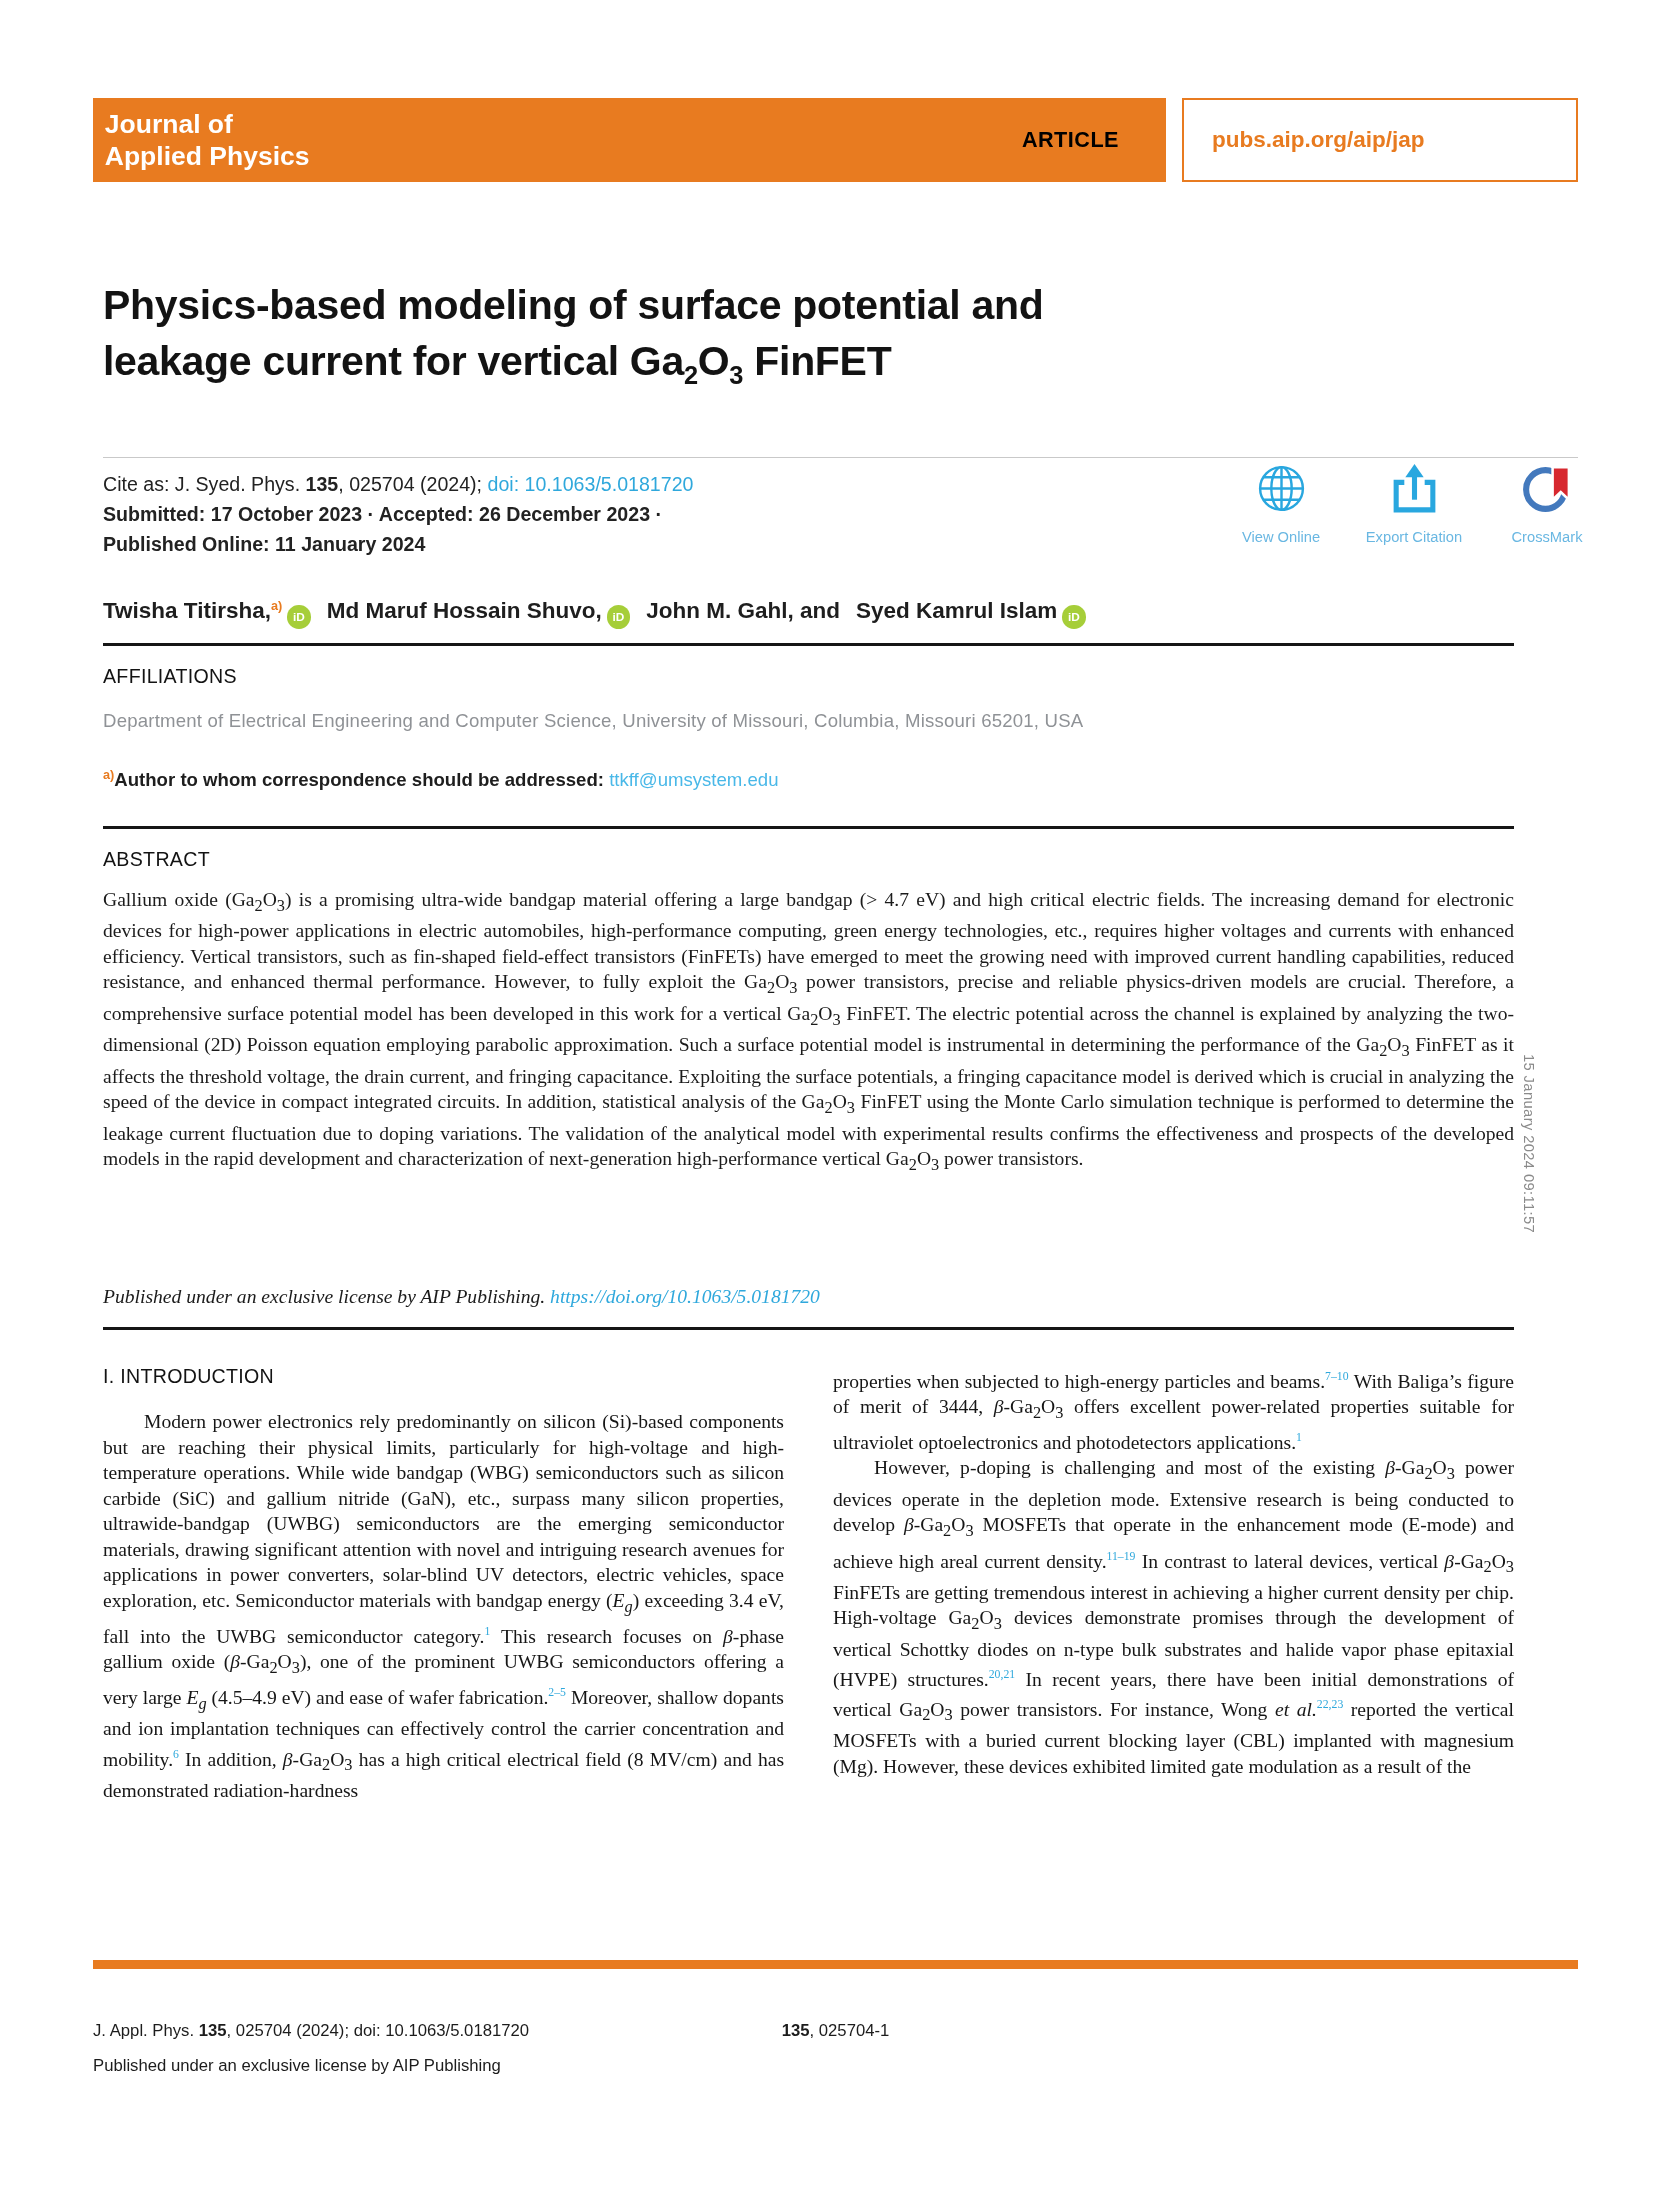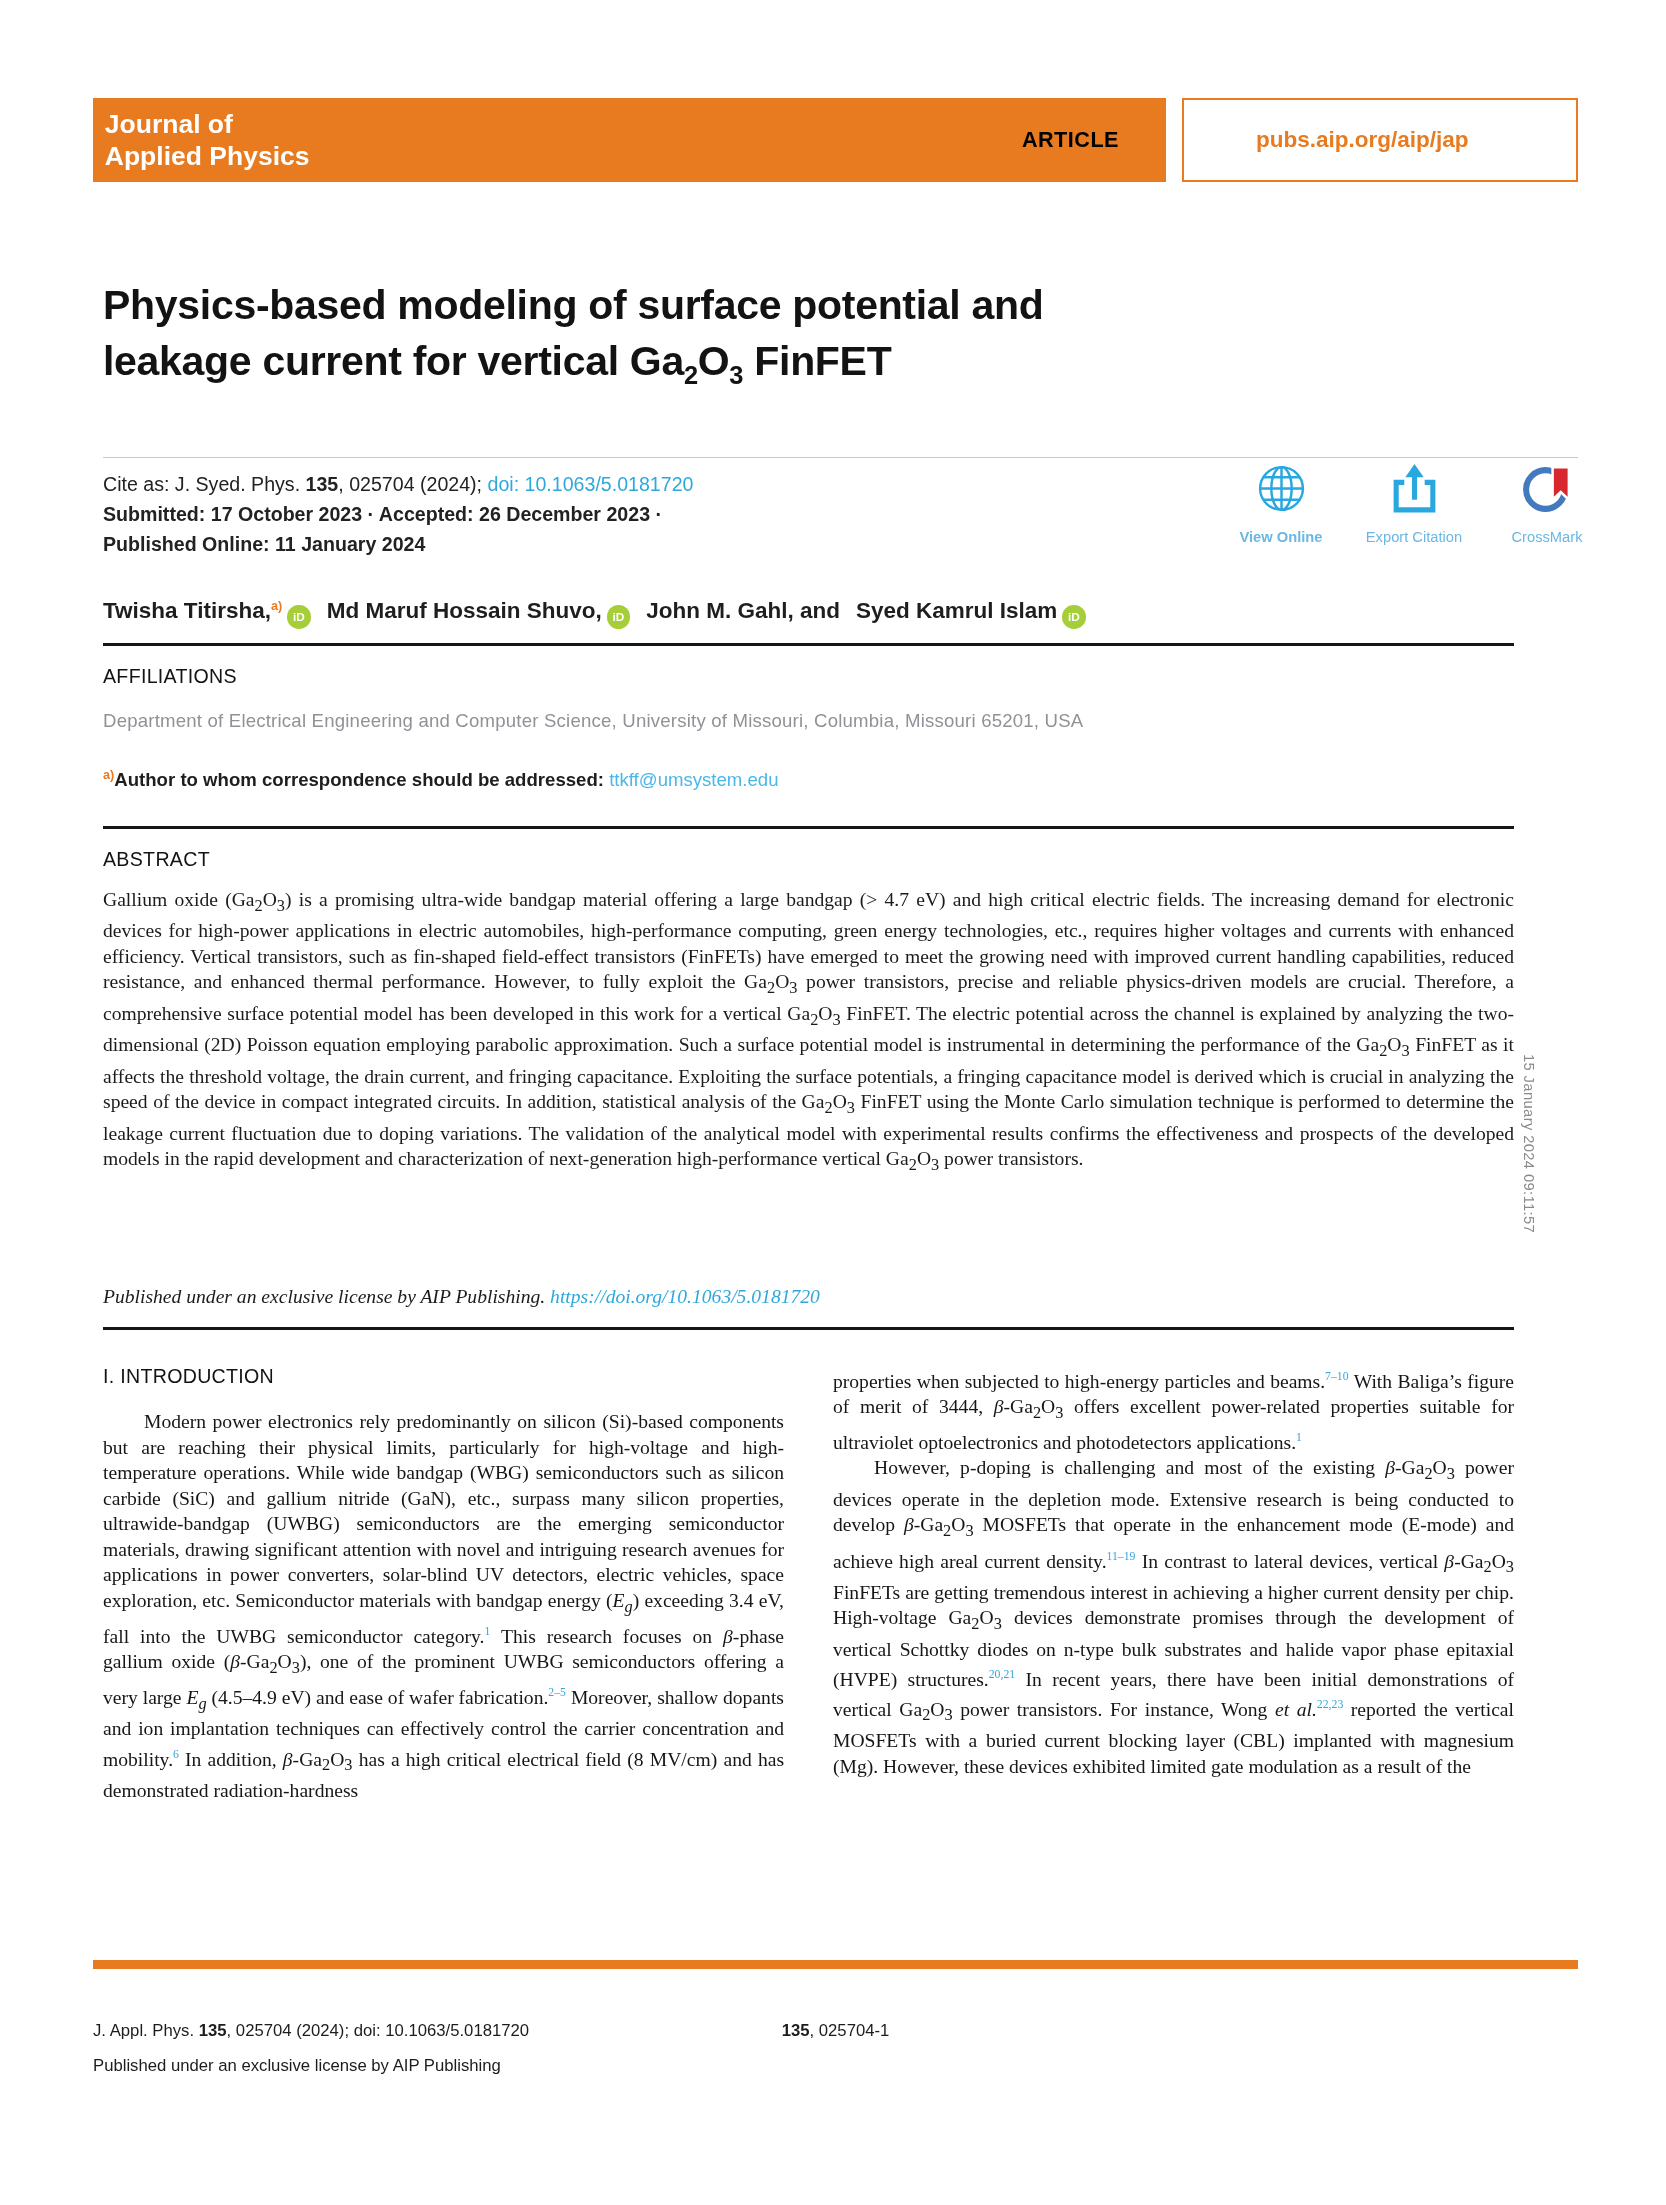--- a/index.html
+++ b/index.html
@@ -12,21 +12,21 @@
   .band {
     position:absolute; left:93px; top:98px; width:1073px; height:84px;
     display:flex; align-items:center; justify-content:space-between;
     padding:0 47px 0 11.8px;
   }
   .journal-name { color:#fff; font-weight:700; font-size:26.5px; line-height:32px; }
   .article-label { color:#000000; font-weight:700; font-size:21.6px; letter-spacing:0.5px; }
   .urlbox {
     position:absolute; left:1182px; top:98px; width:396px; height:84px;
     background:#fff; border:2.9px solid; display:flex; align-items:center;
-    padding-left:72px; font-weight:700; font-size:22.5px;
+    padding-left:28px; font-weight:700; font-size:22.5px;
   }
   
   .paper-title {
     position:absolute; left:103px; top:277px; width:1137px;
     font-size:41px; line-height:56px; font-weight:700; color:#131313; letter-spacing:-0.3px;
   }
   .paper-title sub { font-size:0.62em; }
   
   .rule-thin  { position:absolute; left:103px; width:1475px; height:1px; background:#c9c9c9; }
   .rule-thick { position:absolute; left:103px; width:1411px; height:2.9px; background:#161616; }
@@ -117,21 +117,21 @@
             <g fill="none" stroke="#29a7df" stroke-width="2.4">
               <circle cx="27" cy="27" r="21"></circle>
               <ellipse cx="27" cy="27" rx="10" ry="21"></ellipse>
               <line x1="6" y1="27" x2="48" y2="27"></line>
               <line x1="9.5" y1="16" x2="44.5" y2="16"></line>
               <line x1="9.5" y1="38" x2="44.5" y2="38"></line>
               <line x1="27" y1="6" x2="27" y2="48"></line>
             </g>
           </svg>
       </span>
-      <span class="lbl icon-label" style="color: rgb(105, 183, 226); font-weight: bold;">View Online</span>
+      <span class="lbl icon-label" style="color: rgb(105, 183, 226);">View Online</span>
     </div>
     <div class="icon-widget">
       <span>
         <svg width="55" height="55" viewBox="0 0 54 54">
             <g fill="none" stroke="#29a7df" stroke-width="5">
               <path d="M17 21 H9 V48 H45 V21 H37"></path>
               <line x1="27" y1="38" x2="27" y2="13"></line>
             </g>
             <polygon points="27,3 18,16 36,16" fill="#29a7df"></polygon>
           </svg>

